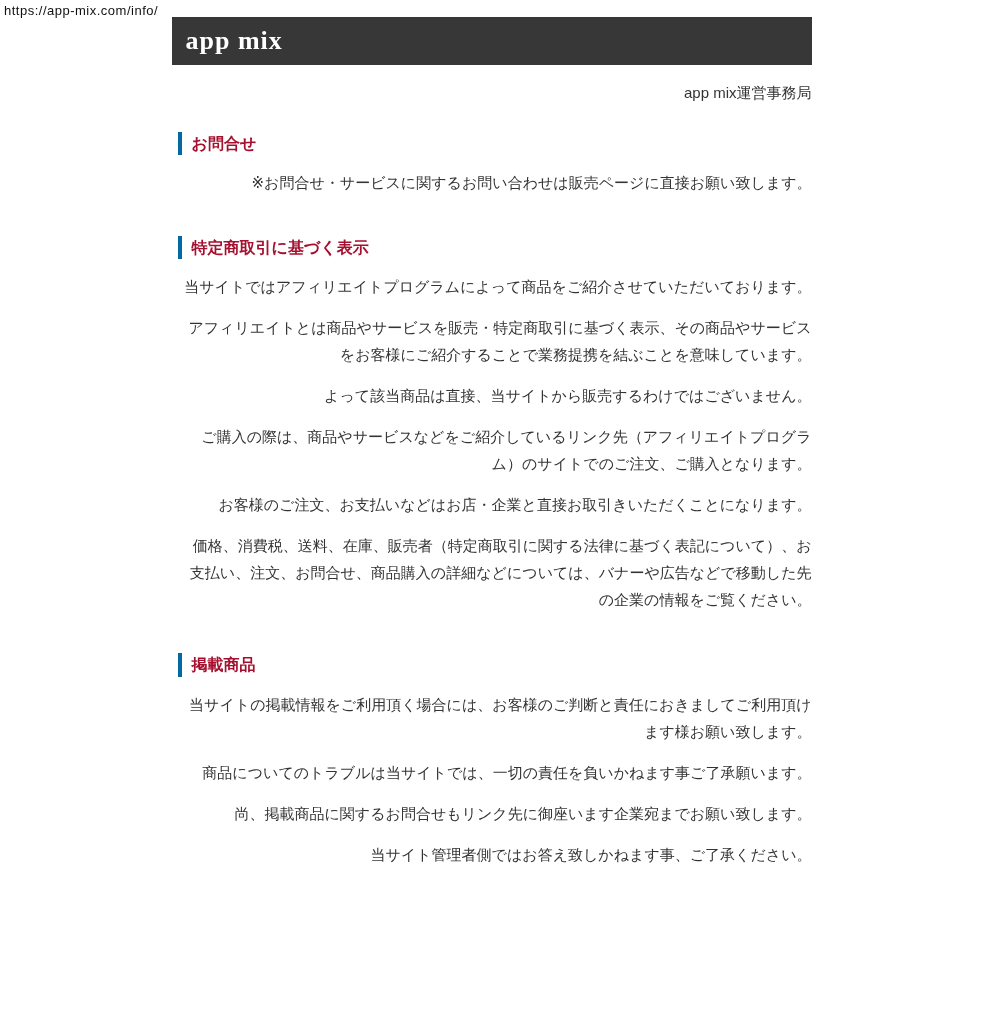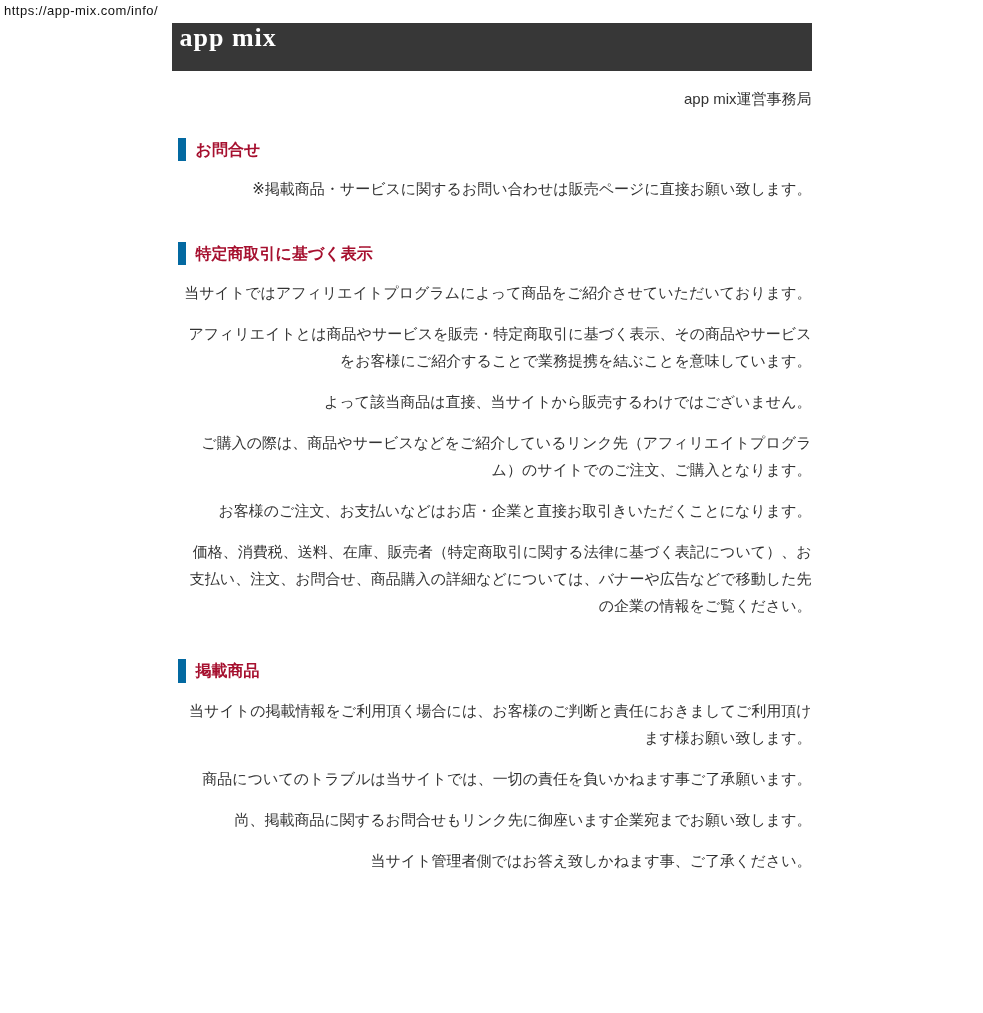--- a/index.html
+++ b/index.html
@@ -18,38 +18,38 @@
     height: 17px;
   }
   .container {
     width: 640px;
     margin: 0 auto;
   }
   .site-header {
     background: #373737;
     height: 48px;
     display: flex;
-    padding: 0 8px;
-    margin-top: 6px;
+    align-items: center;
+    padding: 0 14px;
   }
   .site-title {
     color: #ffffff;
     font-family: "Liberation Serif", "DejaVu Serif", serif;
     font-weight: bold;
     font-size: 26px;
     letter-spacing: 1px;
     cursor: pointer;
   }
   .operator {
     font-size: 15px;
     margin: 25px 0 0 8px;
   }
   h2.sec-heading {
     color: #a6102f;
-    border-left: 8px solid #0369a1;
+    border-left: 4px solid #0369a1;
     font-size: 16px;
     font-weight: bold;
     line-height: 1.2;
     padding: 2px 0 2px 10px;
     margin: 40px 0 14px 6px;
   }
   h2.sec-heading.first {
     margin-top: 26px;
   }
   .content p {
@@ -73,21 +73,21 @@
   <header class="site-header">
     <span class="site-title">app mix</span>
   </header>
 
   <main class="content">
 
     <p class="operator">app mix運営事務局</p>
 
     <section>
       <h2 class="sec-heading first">お問合せ</h2>
-      <p>※掲載商品・サービスに関するお問い合わせは販売ページに直接お願い致します。</p>
+      <p>※お問合せ・サービスに関するお問い合わせは販売ページに直接お願い致します。</p>
     </section>
 
     <section>
       <h2 class="sec-heading">特定商取引に基づく表示</h2>
       <p>当サイトではアフィリエイトプログラムによって商品をご紹介させていただいております。</p>
       <p>アフィリエイトとは商品やサービスを販売・特定商取引に基づく表示、その商品やサービスをお客様にご紹介することで業務提携を結ぶことを意味しています。</p>
       <p>よって該当商品は直接、当サイトから販売するわけではございません。</p>
       <p>ご購入の際は、商品やサービスなどをご紹介しているリンク先（アフィリエイトプログラム）のサイトでのご注文、ご購入となります。</p>
       <p>お客様のご注文、お支払いなどはお店・企業と直接お取引きいただくことになります。</p>
       <p>価格、消費税、送料、在庫、販売者（特定商取引に関する法律に基づく表記について）、お支払い、注文、お問合せ、商品購入の詳細などについては、バナーや広告などで移動した先の企業の情報をご覧ください。</p>

